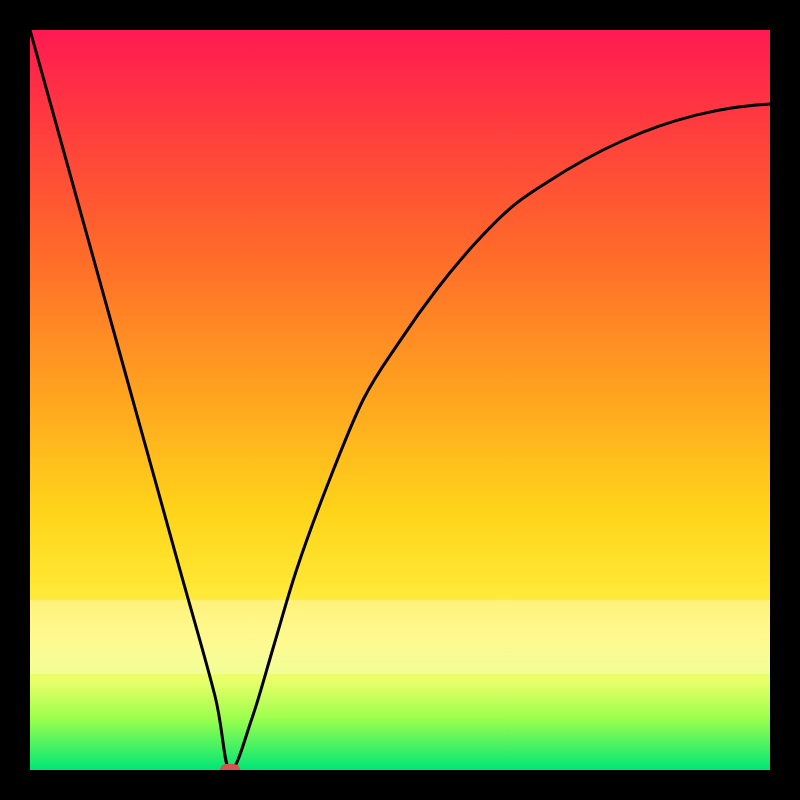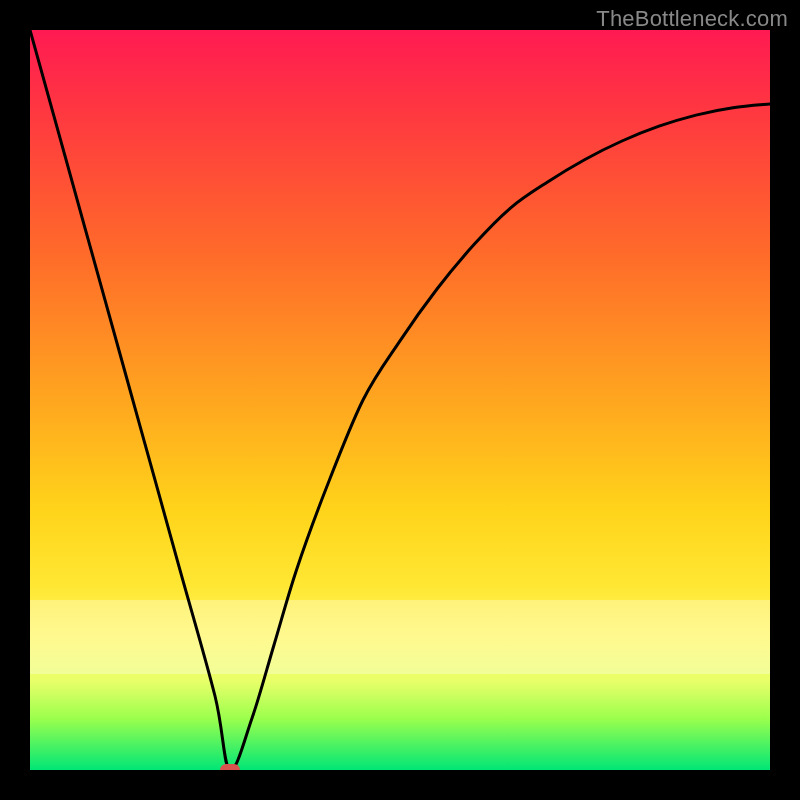--- a/index.html
+++ b/index.html
@@ -88,14 +88,13 @@
 
     <div class="band-pale" id="band0" style="top: 569.8px; height: 74px;"></div>
 
     <svg class="curve" viewBox="0 0 740 740" preserveAspectRatio="none">
       <path id="curve-path" d="M 0.0 0.0 C 6.2 22.2, 24.7 88.8, 37.0 133.2 C 49.3 177.6, 61.7 222.0, 74.0 266.4 C 86.3 310.8, 98.7 355.2, 111.0 399.6 C 123.3 444.0, 135.7 488.4, 148.0 532.8 C 160.3 577.2, 176.4 631.5, 185.0 666.0 C 193.6 700.5, 193.6 736.3, 199.8 740.0 C 206.0 743.7, 214.6 709.2, 222.0 688.2 C 229.4 667.2, 236.8 638.9, 244.2 614.2 C 251.6 589.5, 257.8 566.1, 266.4 540.2 C 275.0 514.3, 284.9 487.2, 296.0 458.8 C 307.1 430.4, 320.7 394.7, 333.0 370.0 C 345.3 345.3, 357.7 329.3, 370.0 310.8 C 382.3 292.3, 394.7 275.0, 407.0 259.0 C 419.3 243.0, 431.7 228.2, 444.0 214.6 C 456.3 201.0, 468.7 188.1, 481.0 177.6 C 493.3 167.1, 505.7 159.7, 518.0 151.7 C 530.3 143.7, 542.7 136.3, 555.0 129.5 C 567.3 122.7, 579.7 116.5, 592.0 111.0 C 604.3 105.5, 616.7 100.5, 629.0 96.2 C 641.3 91.9, 653.7 88.2, 666.0 85.1 C 678.3 82.0, 690.7 79.5, 703.0 77.7 C 715.3 75.8, 733.8 74.6, 740.0 74.0" fill="none" stroke="#000000" stroke-width="3" stroke-linecap="round" stroke-linejoin="round"></path>
     </svg>
 
     <div class="marker" id="marker" style="left: 199.8px; top: 740px; background: rgb(217, 83, 79);"></div>
   </div>
 
-  <div class="watermark">TheBottleneck.com</div>
 </div>
 
 </body></html>

